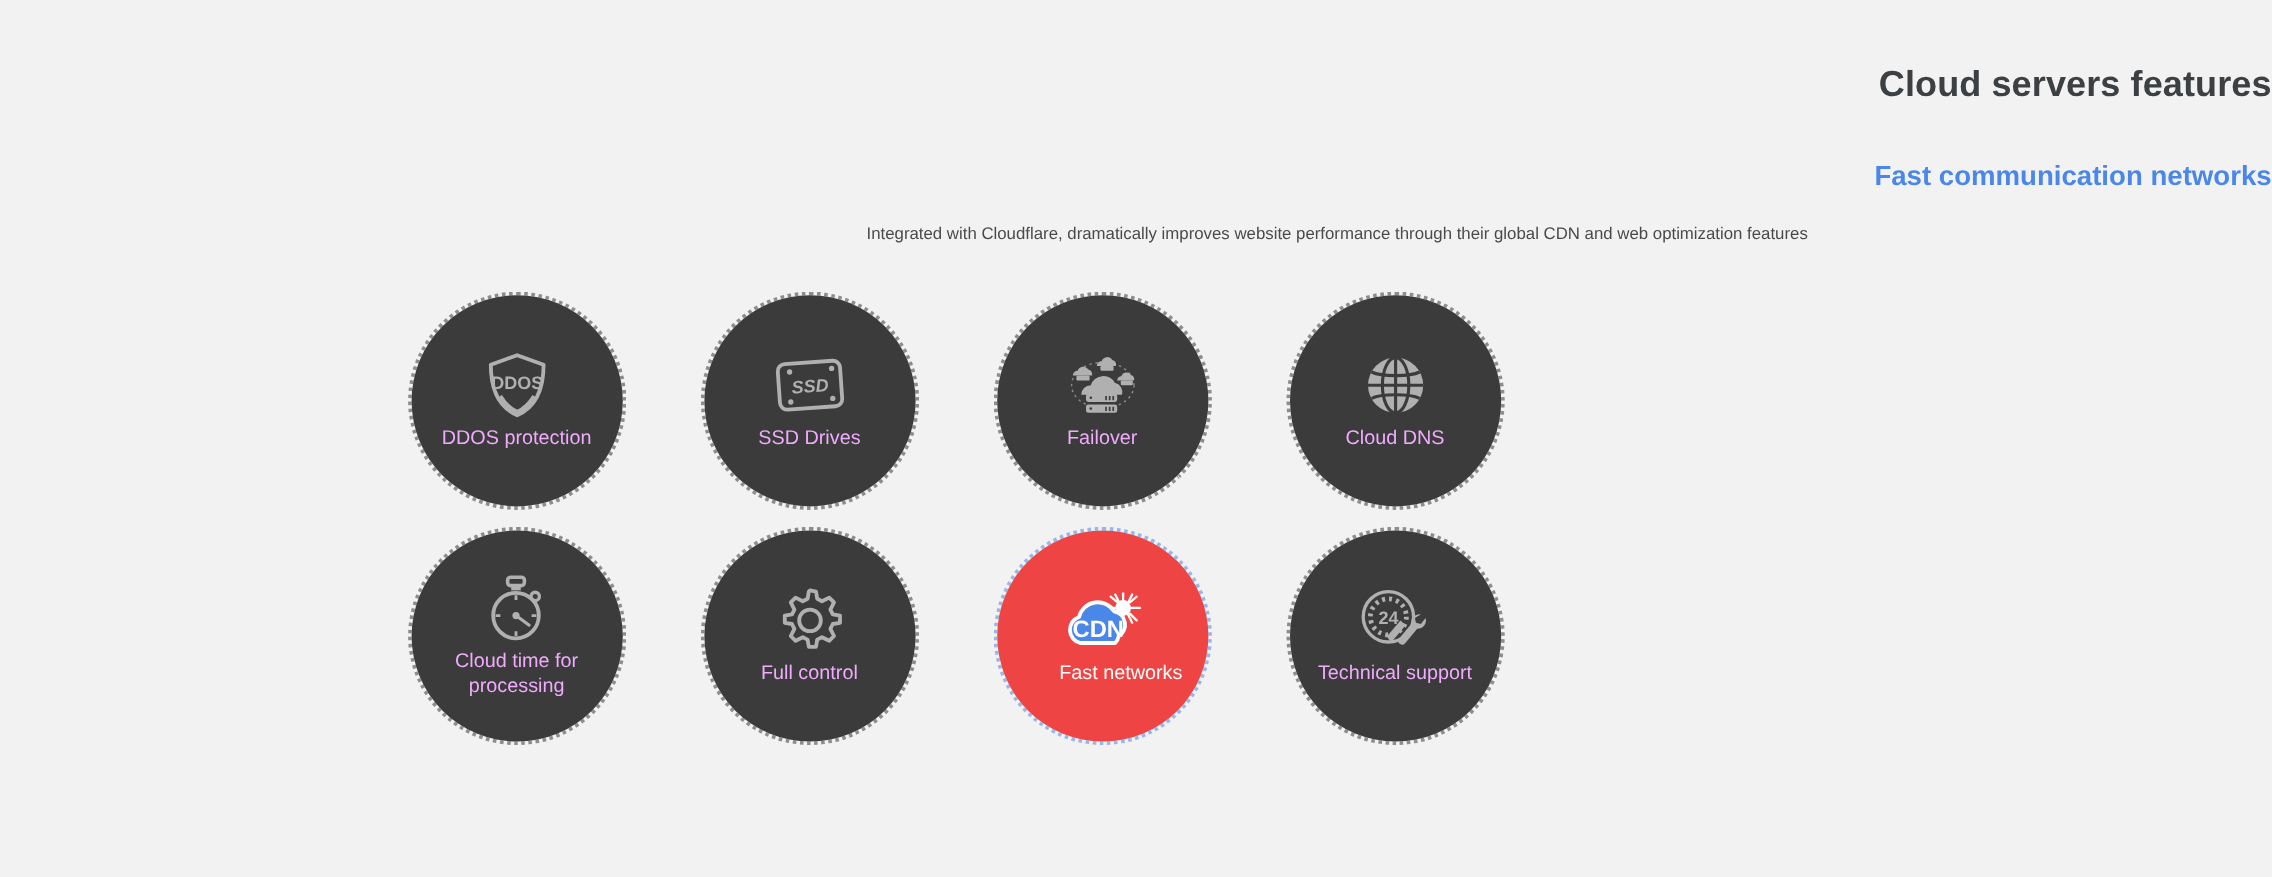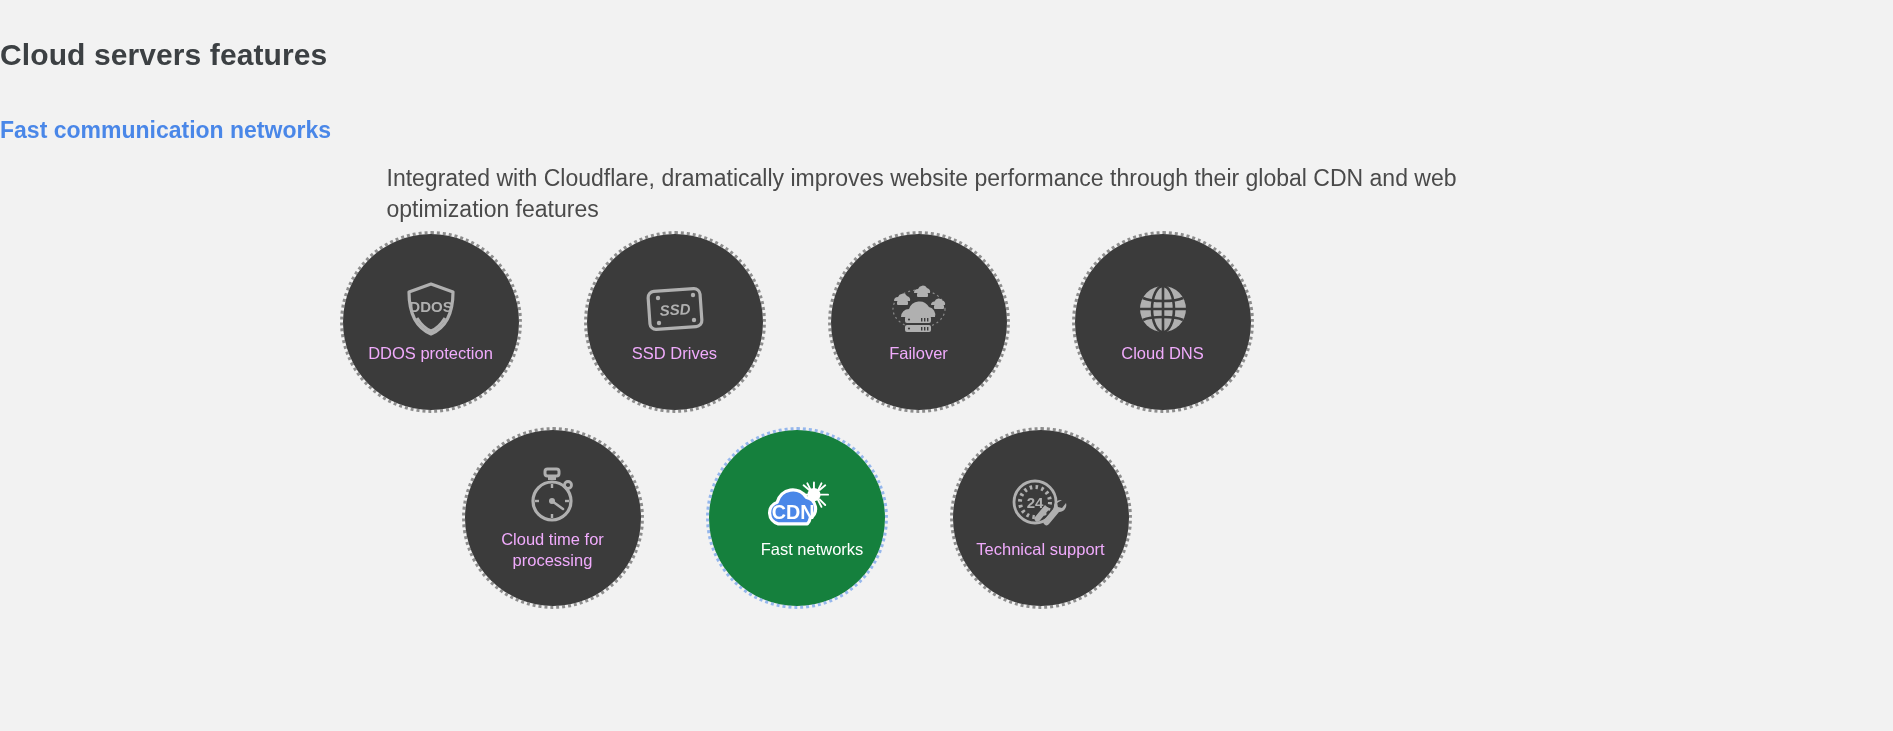--- a/index.html
+++ b/index.html
@@ -14,52 +14,52 @@
 
   .page {
     position: relative;
     width: 1893px;
     height: 731px;
     background: #f2f2f2;
   }
 
   
   .header {
-    padding-top: 38px;
-    text-align: left;
+    padding-top: 54px;
+    text-align: right;
   }
 
   .page-title {
     font-size: 30px;
     font-weight: bold;
     color: #3c4043;
     letter-spacing: 0.1px;
   }
 
   .subtitle {
     margin-top: 45px;
     font-size: 23px;
     font-weight: bold;
     color: #4a87e8;
   }
 
   .description {
     margin: 19px auto 0 auto;
     width: 1120px;
-    font-size: 23px;
+    font-size: 14px;
     line-height: 31px;
     color: #4a4a4a;
     font-weight: 400;
   }
 
   
   .grid {
     position: absolute;
     left: 0;
-    top: 234px;
+    top: 246px;
     width: 1593px;
   }
 
   .row {
     display: flex;
     justify-content: center;
     gap: 68px;
   }
 
   .row + .row { margin-top: 20px; }
@@ -70,21 +70,21 @@
     border-radius: 50%;
     background: #3b3b3b;
     display: flex;
     flex-direction: column;
     align-items: center;
     justify-content: center;
     position: relative;
     flex: 0 0 auto;
   }
 
-  .feature.active { background: #15803d; }
+  .feature.active { background: #ef4444; }
 
   
   .feature::after {
     content: "";
     position: absolute;
     left: -3px; top: -3px; right: -3px; bottom: -3px;
     border-radius: 50%;
     border: 3px dotted #3b3b3b;
     opacity: 0.55;
     pointer-events: none;
@@ -222,20 +222,29 @@
               <line x1="8" y1="34" x2="12" y2="34"></line>
               <line x1="38" y1="34" x2="42" y2="34"></line>
             </g>
             <line x1="25" y1="34" x2="36" y2="42" stroke="#b0b0b0" stroke-width="2.6" stroke-linecap="round"></line>
             <circle cx="25" cy="34" r="3" fill="#b0b0b0"></circle>
           </svg>
         </span>
         <span class="feature-label">Cloud time for processing</span>
       </div>
 
+      <div class="feature">
+        <span class="icon-wrap">
+          <svg width="54" height="54" viewBox="0 0 54 54">
+            <path d="M27 2 l5 1 1 6 4 2 6-3 4 4 -3 6 2 4 6 1 0 6 -6 1 -2 4 3 6 -4 4 -6 -3 -4 2 -1 6 -6 0 -1 -6 -4 -2 -6 3 -4 -4 3 -6 -2 -4 -6 -1 0 -6 6 -1 2 -4 -3 -6 4 -4 6 3 4 -2 1 -6 z" fill="none" stroke="#b0b0b0" stroke-width="3.2" stroke-linejoin="round"></path>
+            <circle cx="27" cy="27" r="9" fill="none" stroke="#b0b0b0" stroke-width="3.2"></circle>
+          </svg>
+        </span>
+        <span class="feature-label">Full control</span>
+      </div>
 
       <div class="feature active">
         <span class="icon-wrap">
           <svg width="68" height="52" viewBox="0 0 68 52">
             <g stroke="#ffffff" stroke-width="2" stroke-linecap="round">
               <line x1="52" y1="2" x2="52" y2="10"></line>
               <line x1="52" y1="22" x2="52" y2="29"></line>
               <line x1="37" y1="15" x2="45" y2="15"></line>
               <line x1="59" y1="15" x2="67" y2="15"></line>
               <line x1="41" y1="5" x2="47" y2="10"></line>

